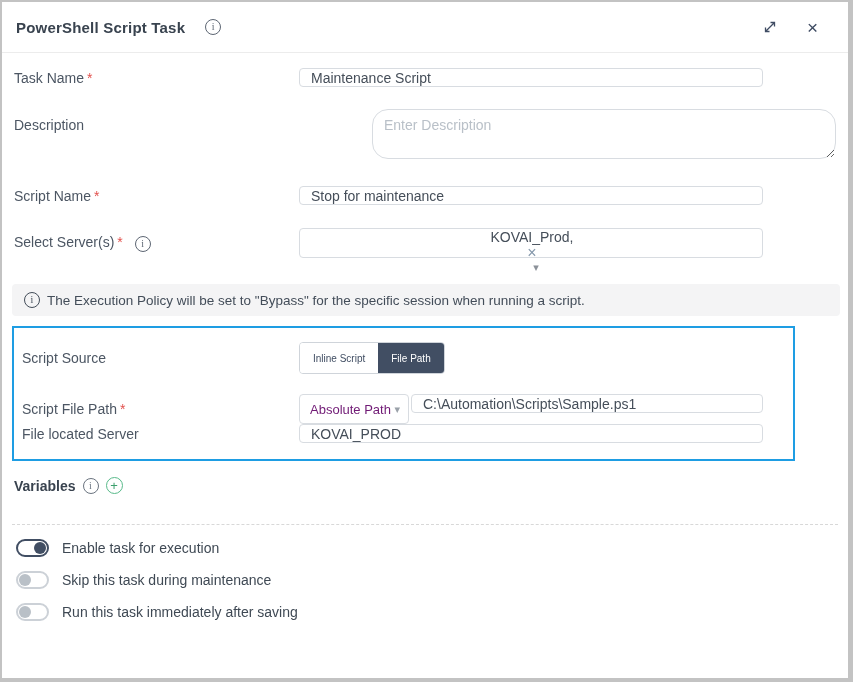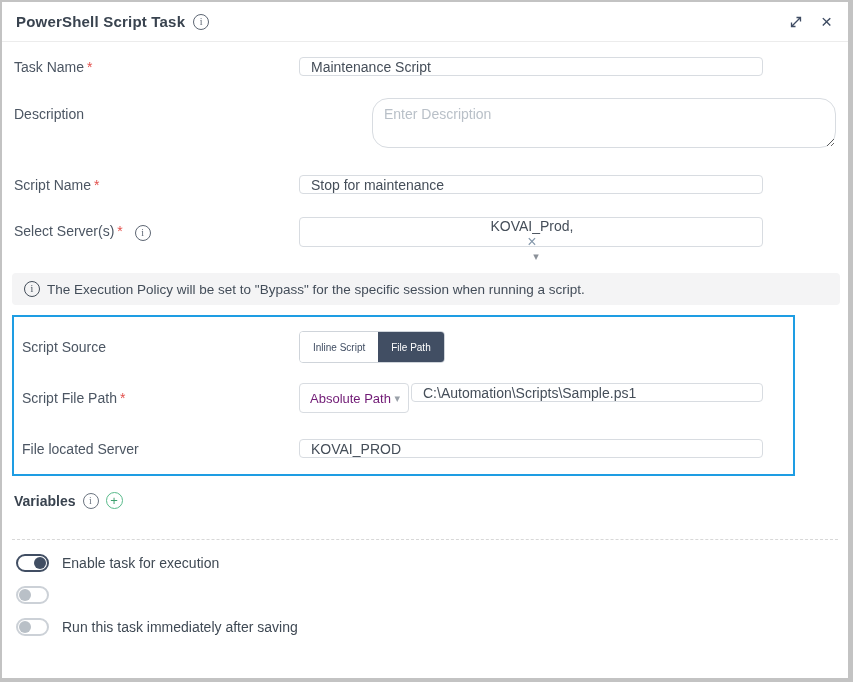--- a/index.html
+++ b/index.html
@@ -3,21 +3,21 @@
 <meta charset="utf-8">
 <style>
   * { box-sizing: border-box; margin: 0; padding: 0; }
   html,body { background:#e9e9e9; font-family:"Liberation Sans", sans-serif; }
   .dialog {
     width:853px; height:682px; background:#fff;
     border:2px solid #c3c3c3; border-right-width:5px; border-bottom-width:4px;
     overflow:hidden; position:relative;
   }
   
-  .hdr { height:40px; display:flex; align-items:center; padding:0 16px 0 14px; border-bottom:1px solid #ececec; }
+  .hdr { height:51px; display:flex; align-items:center; padding:0 30px 0 14px; border-bottom:1px solid #ececec;gap:12px; }
   .hdr .title { font-size:15px; font-weight:700; color:#39434f; letter-spacing:.2px; }
   .info-circle {
     display:inline-flex; align-items:center; justify-content:center;
     width:16px; height:16px; border:1px solid #5d6673; border-radius:50%;
     font-size:10px; font-style:normal; color:#5d6673; margin-left:8px; line-height:1;
     font-family:"Liberation Serif", serif;
   }
   .hdr .spacer { flex:1; }
   .hdr .win-icon { margin-left:18px; cursor:pointer; display:flex; align-items:center; }
   .hdr .close { font-size:19px; color:#3f4c63; line-height:1; }
@@ -49,21 +49,21 @@
   .banner { margin:26px -4px 0 -2px; background:#f4f4f5; border-radius:4px; height:32px; display:flex; align-items:center; padding:0 12px; }
   .banner .info-circle { margin:0 7px 0 0; border-color:#434d59; color:#434d59; }
   .banner .txt { font-size:13.5px; color:#434d59; }
   
   .section { margin:10px 0 0 -2px; width:783px; border:2px solid #1e9de3; padding:14px 8px 16px 8px; }
   .section .row .lbl { width:277px; }
   
   .seg { display:inline-flex; border-radius:4px; overflow:hidden; border:1px solid #cfd4da; }
   .seg .opt { height:30px; padding:0 13px; display:flex; align-items:center; font-size:10px; color:#414e63; background:#fff; cursor:pointer; }
   .seg .opt.selected { background:#414e63; color:#fff; }
-  .gap20 { margin-top:20px; } .gap26 { margin-top:26px; }
+  .gap20 { margin-top:20px; } .gap26 { }
   .pathrow { display:flex; width:464px; }
   .pathsel { width:110px; height:30px; border:1px solid #d8dce1; border-radius:4px; display:flex; align-items:center; padding:0 8px 0 10px; margin-right:2px; cursor:pointer; flex:none; }
   .pathsel .val { font-size:13px; color:#701a75; flex:1; }
   .pathsel .caret { color:#9aa1a9; font-size:11px; }
   .pathrow input.txt { flex:1; width:auto; }
   
   .vars { margin-top:16px; display:flex; align-items:center; }
   .vars .vlbl { font-size:14px; font-weight:700; color:#39434f; }
   .vars .info-circle { margin-left:7px; border-color:#6b7480; color:#6b7480; }
   .plus-circle {
@@ -182,20 +182,21 @@
       <span class="switch on">
           <span class="knob"></span>
         </span>
       <span class="tlbl">Enable task for execution</span>
     </div>
 
     <div class="togglerow">
       <span class="switch">
           <span class="knob"></span>
         </span>
+      <span class="tlbl">Skip this task during maintenance</span>
     </div>
 
     <div class="togglerow">
       <span class="switch">
           <span class="knob"></span>
         </span>
       <span class="tlbl">Run this task immediately after saving</span>
     </div>
 
   </div>

